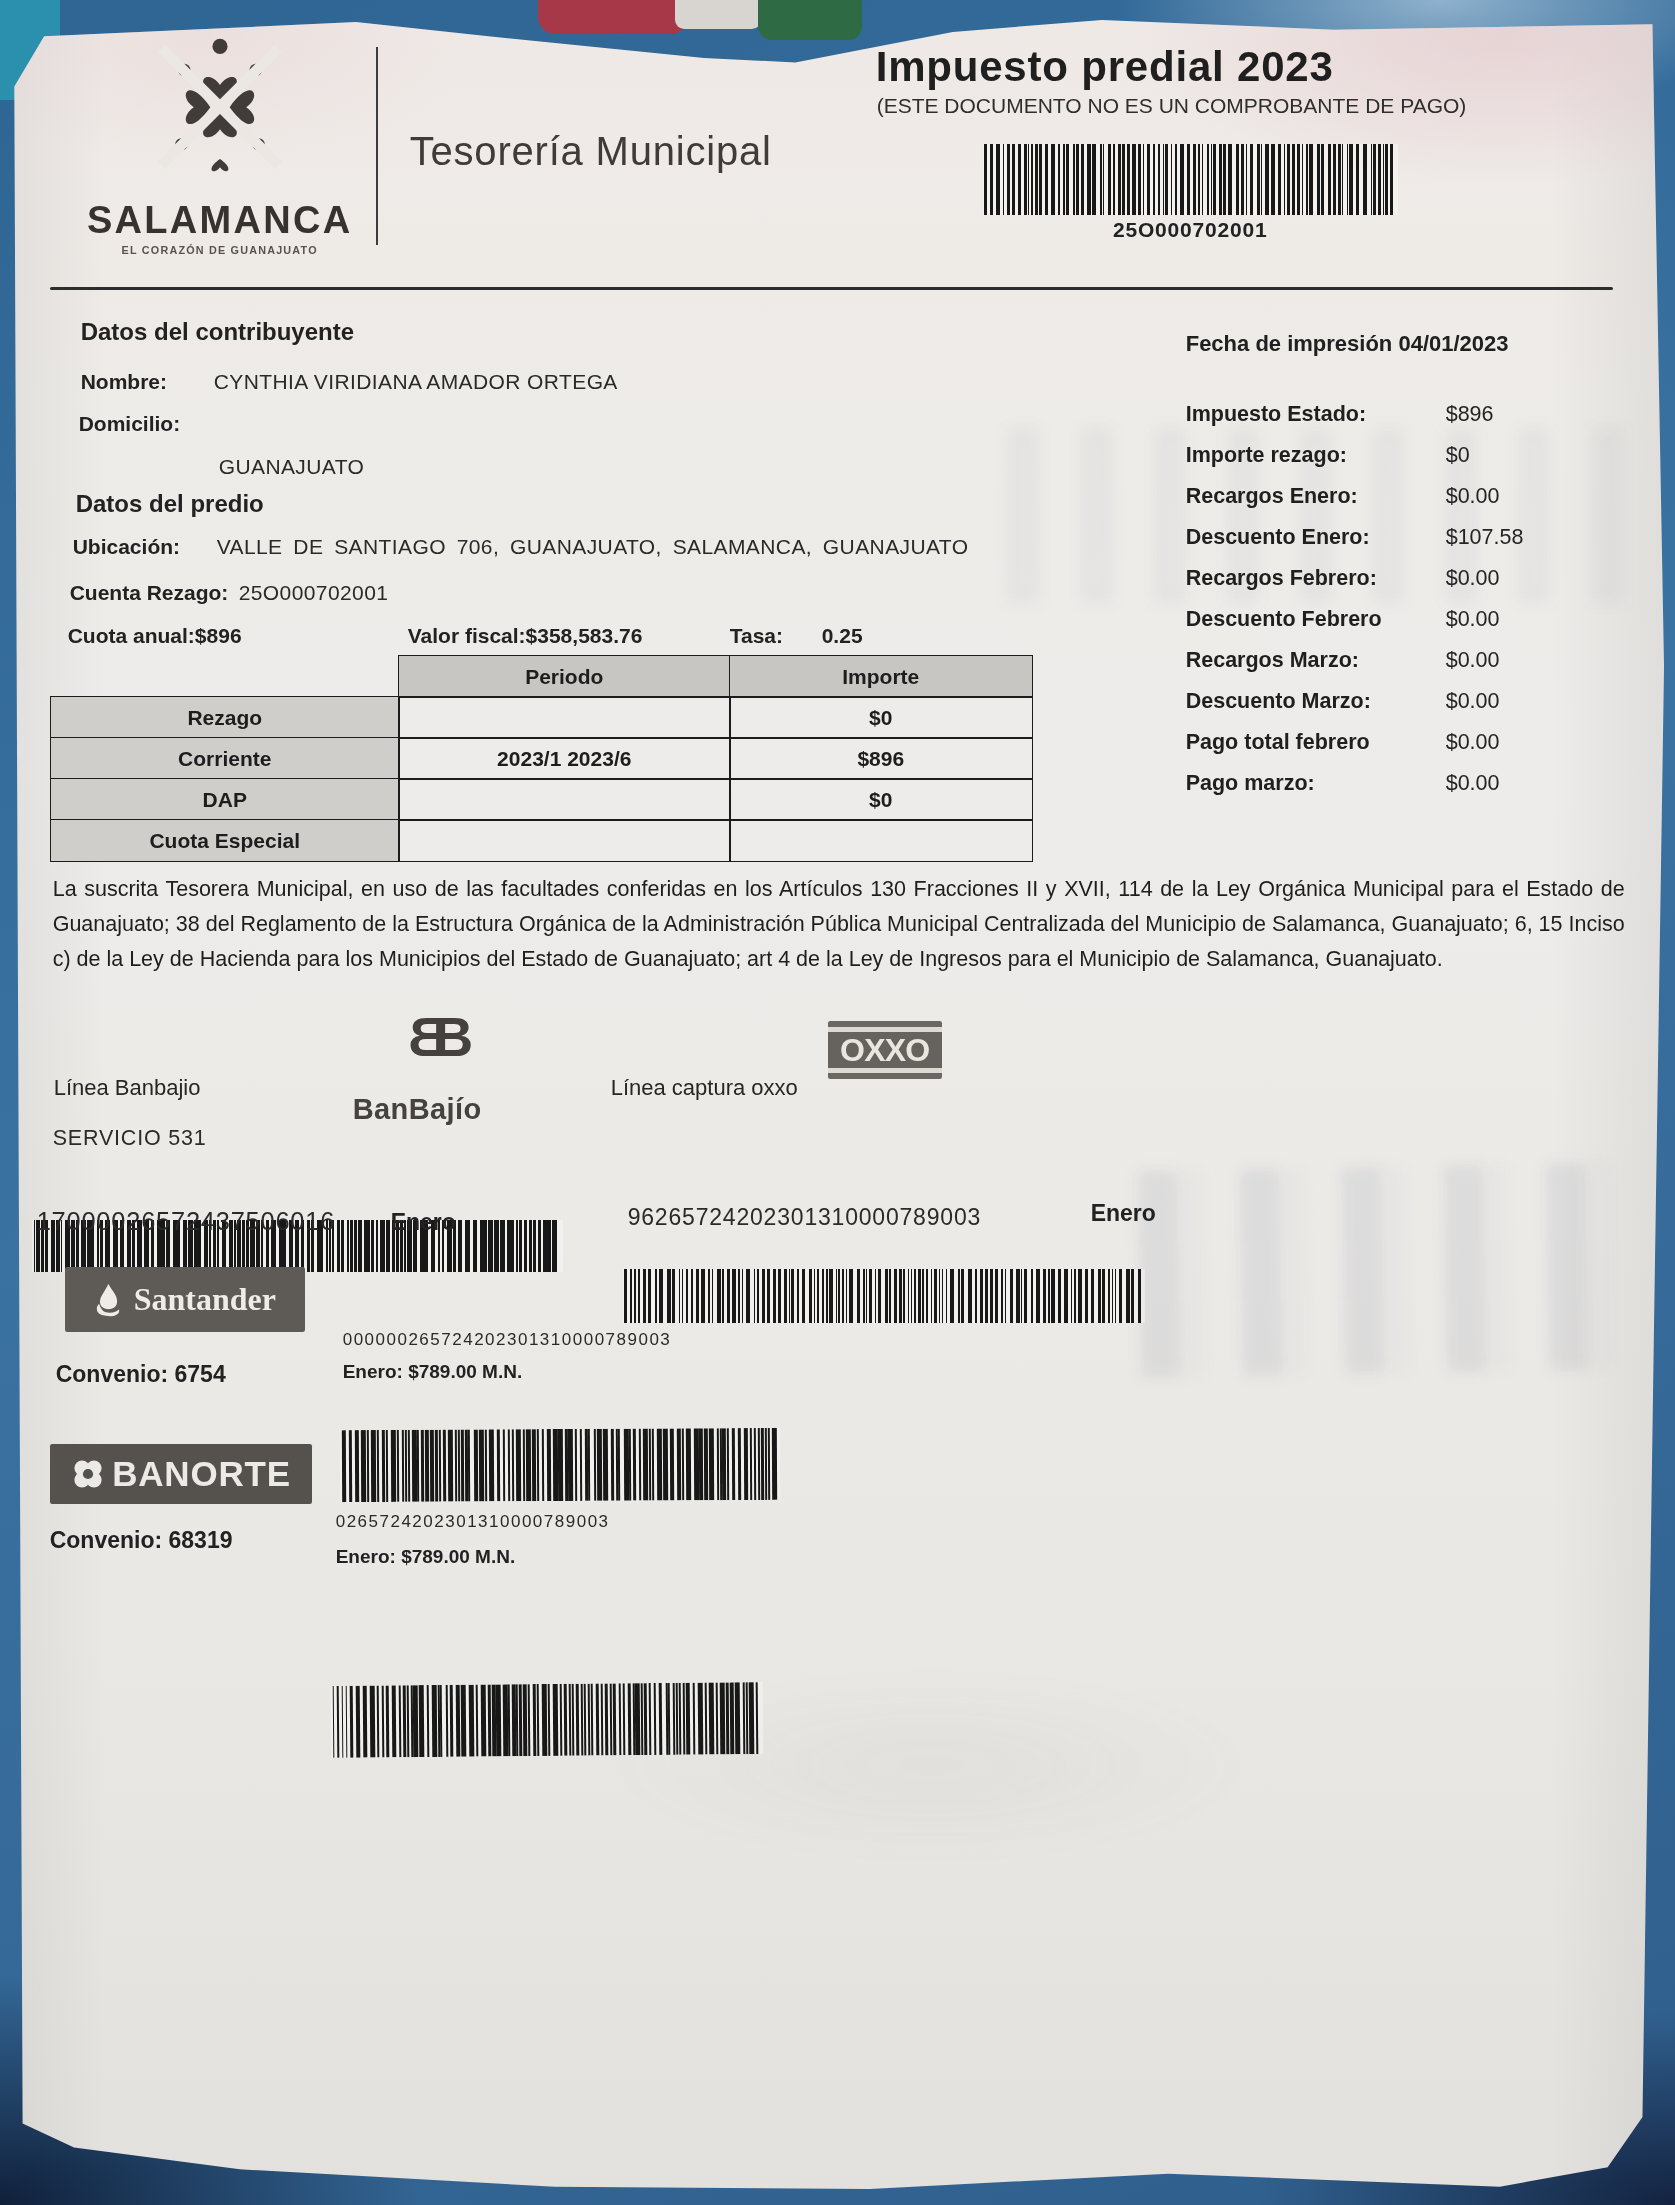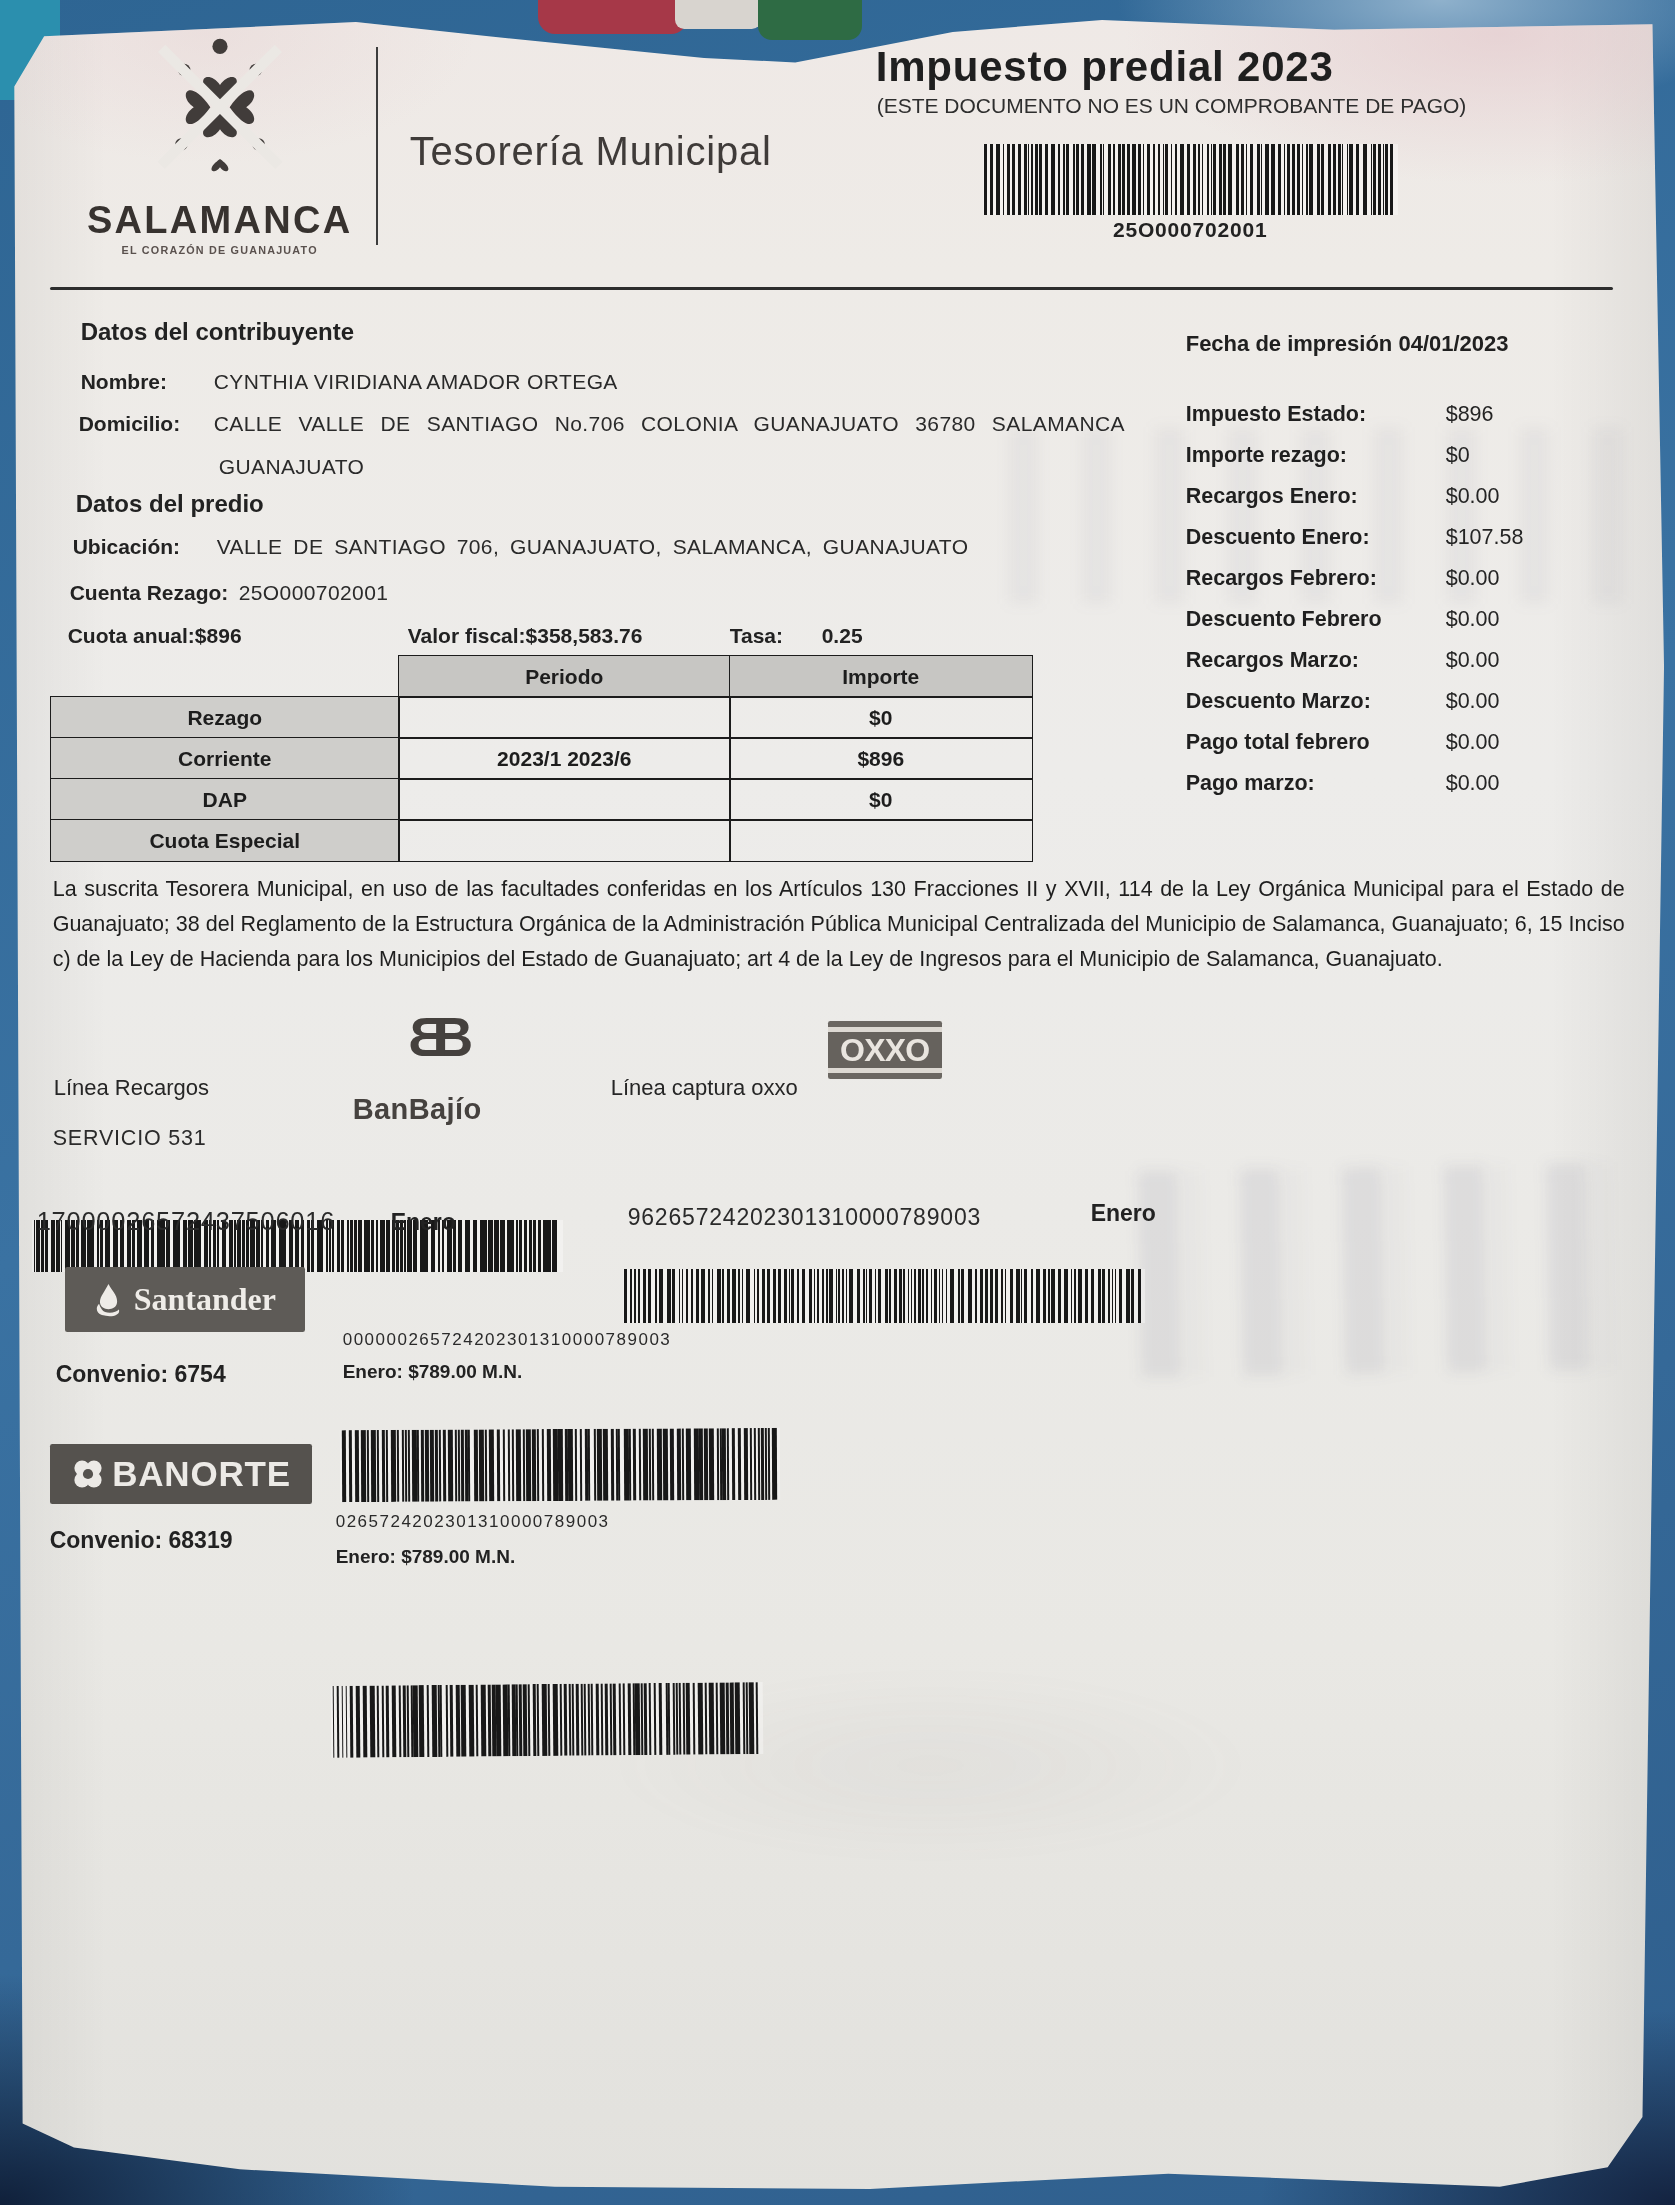--- a/index.html
+++ b/index.html
@@ -229,21 +229,20 @@
         <i style="left:402px;width:3.1px"></i>
         <i style="left:407px;width:3.1px"></i>
       </div>
   <div class="abs bc-num" style="left:975px;top:206px;width:415px;text-align:center;">25O000702001</div>
   <div class="abs hrule"></div>
 
   <div class="abs sec-title" style="left:73px;top:306px;">Datos del contribuyente</div>
   <div class="abs lbl" style="left:73px;top:358px;">Nombre:</div>
   <div class="abs val" style="left:206px;top:358px;letter-spacing:0.4px;">CYNTHIA VIRIDIANA AMADOR ORTEGA</div>
   <div class="abs lbl" style="left:71px;top:400px;">Domicilio:</div>
-  <div class="abs val" style="left:206px;top:400px;width:935px;word-spacing:10px;letter-spacing:0.4px;">CALLE VALLE DE SANTIAGO No.706 COLONIA GUANAJUATO 36780 SALAMANCA</div>
   <div class="abs val" style="left:211px;top:443px;letter-spacing:0.4px;">GUANAJUATO</div>
 
   <div class="abs fecha">Fecha de impresión 04/01/2023</div>
   <div class="abs resumen">
     <div class="sumrow">
           <span class="l">Impuesto Estado:</span>
           <span class="v">$896</span>
         </div>
     <div class="sumrow">
           <span class="l">Importe rezago:</span>
@@ -310,21 +309,21 @@
     <div class="cell"></div>
     <div class="cell">$0</div>
 
     <div class="cell rowlabel">Cuota Especial</div>
     <div class="cell"></div>
     <div class="cell"></div>
   </div>
 
   <div class="abs legal">La suscrita Tesorera Municipal, en uso de las facultades conferidas en los Artículos 130 Fracciones II y XVII, 114 de la Ley Orgánica Municipal para el Estado de Guanajuato; 38 del Reglamento de la Estructura Orgánica de la Administración Pública Municipal Centralizada del Municipio de Salamanca, Guanajuato; 6, 15 Inciso c) de la Ley de Hacienda para los Municipios del Estado de Guanajuato; art 4 de la Ley de Ingresos para el Municipio de Salamanca, Guanajuato.</div>
 
-  <div class="abs pay-label" style="left:46px;top:1063px;">Línea Recargos</div>
+  <div class="abs pay-label" style="left:46px;top:1063px;">Línea Banbajio</div>
   <div class="abs bb-mark">
     <span class="m1">B</span>
         <span>B</span>
   </div>
   <div class="abs bb-word">BanBajío</div>
   <div class="abs servicio">SERVICIO 531</div>
   <div class="abs pay-label" style="left:603px;top:1063px;">Línea captura oxxo</div>
   <div class="abs oxxo-logo">OXXO</div>
 
   <div class="abs barcode" style="left:24.6px;top:1137px;width:531px;height:52px;">

